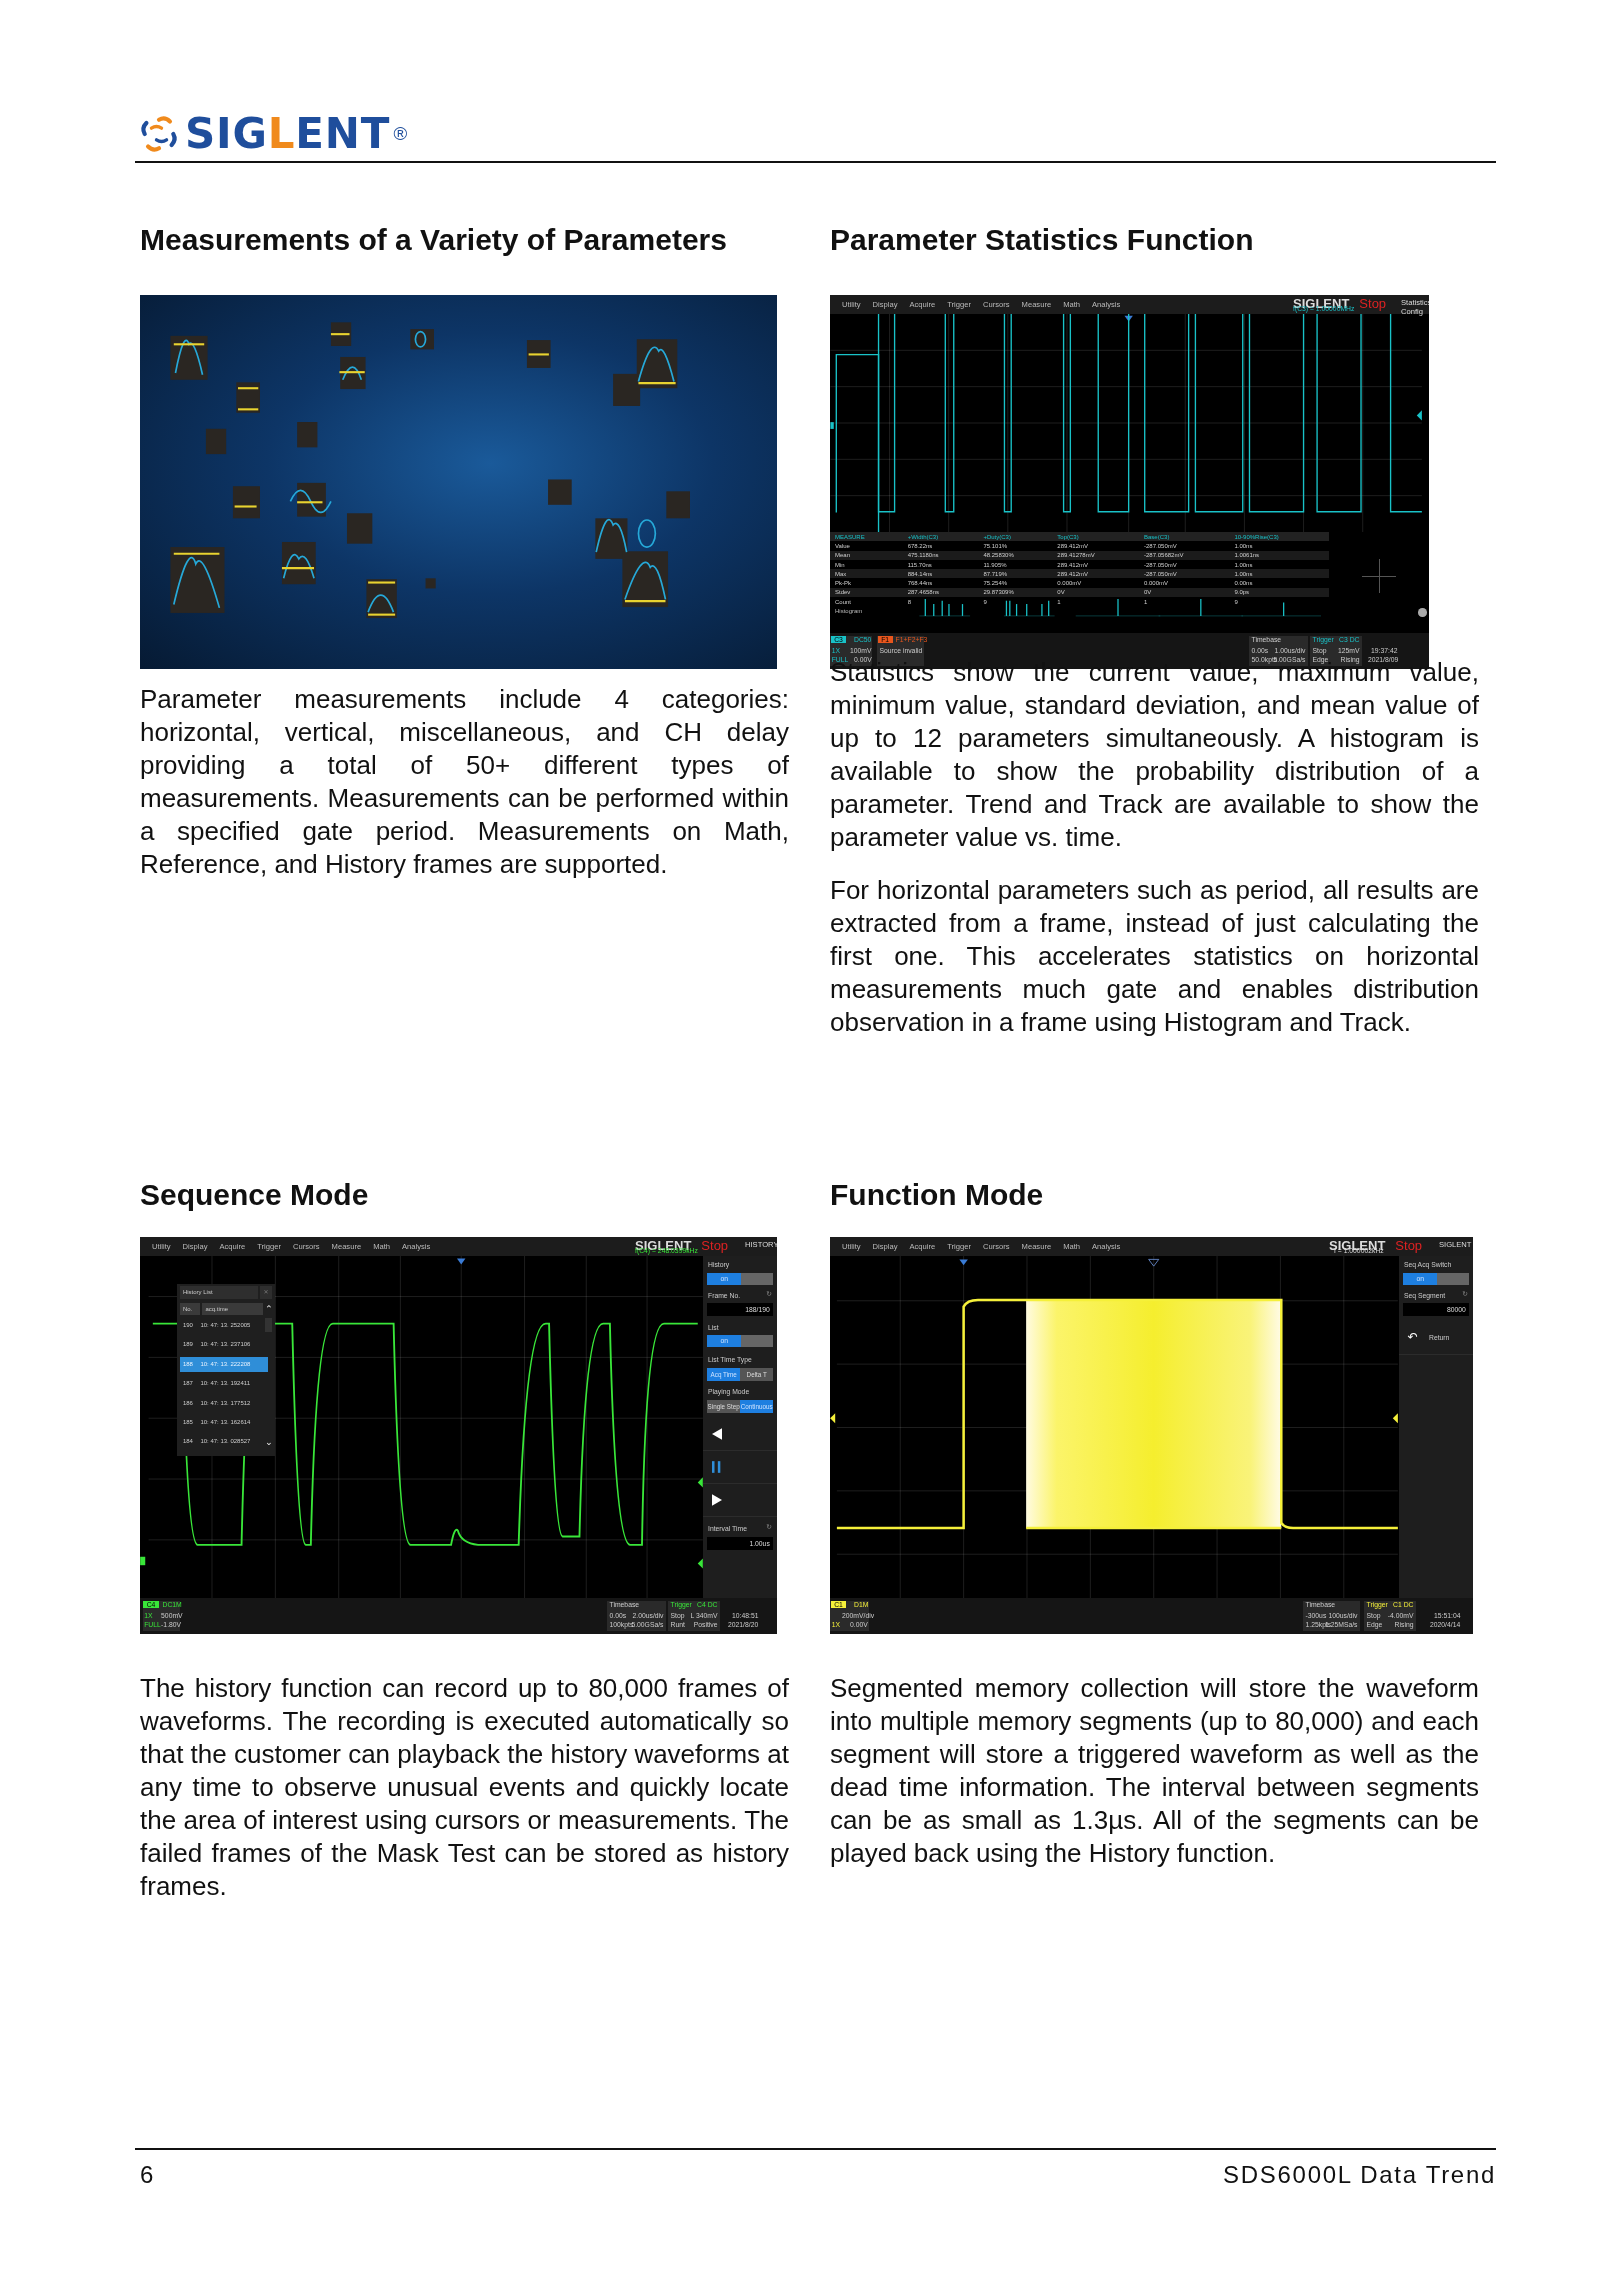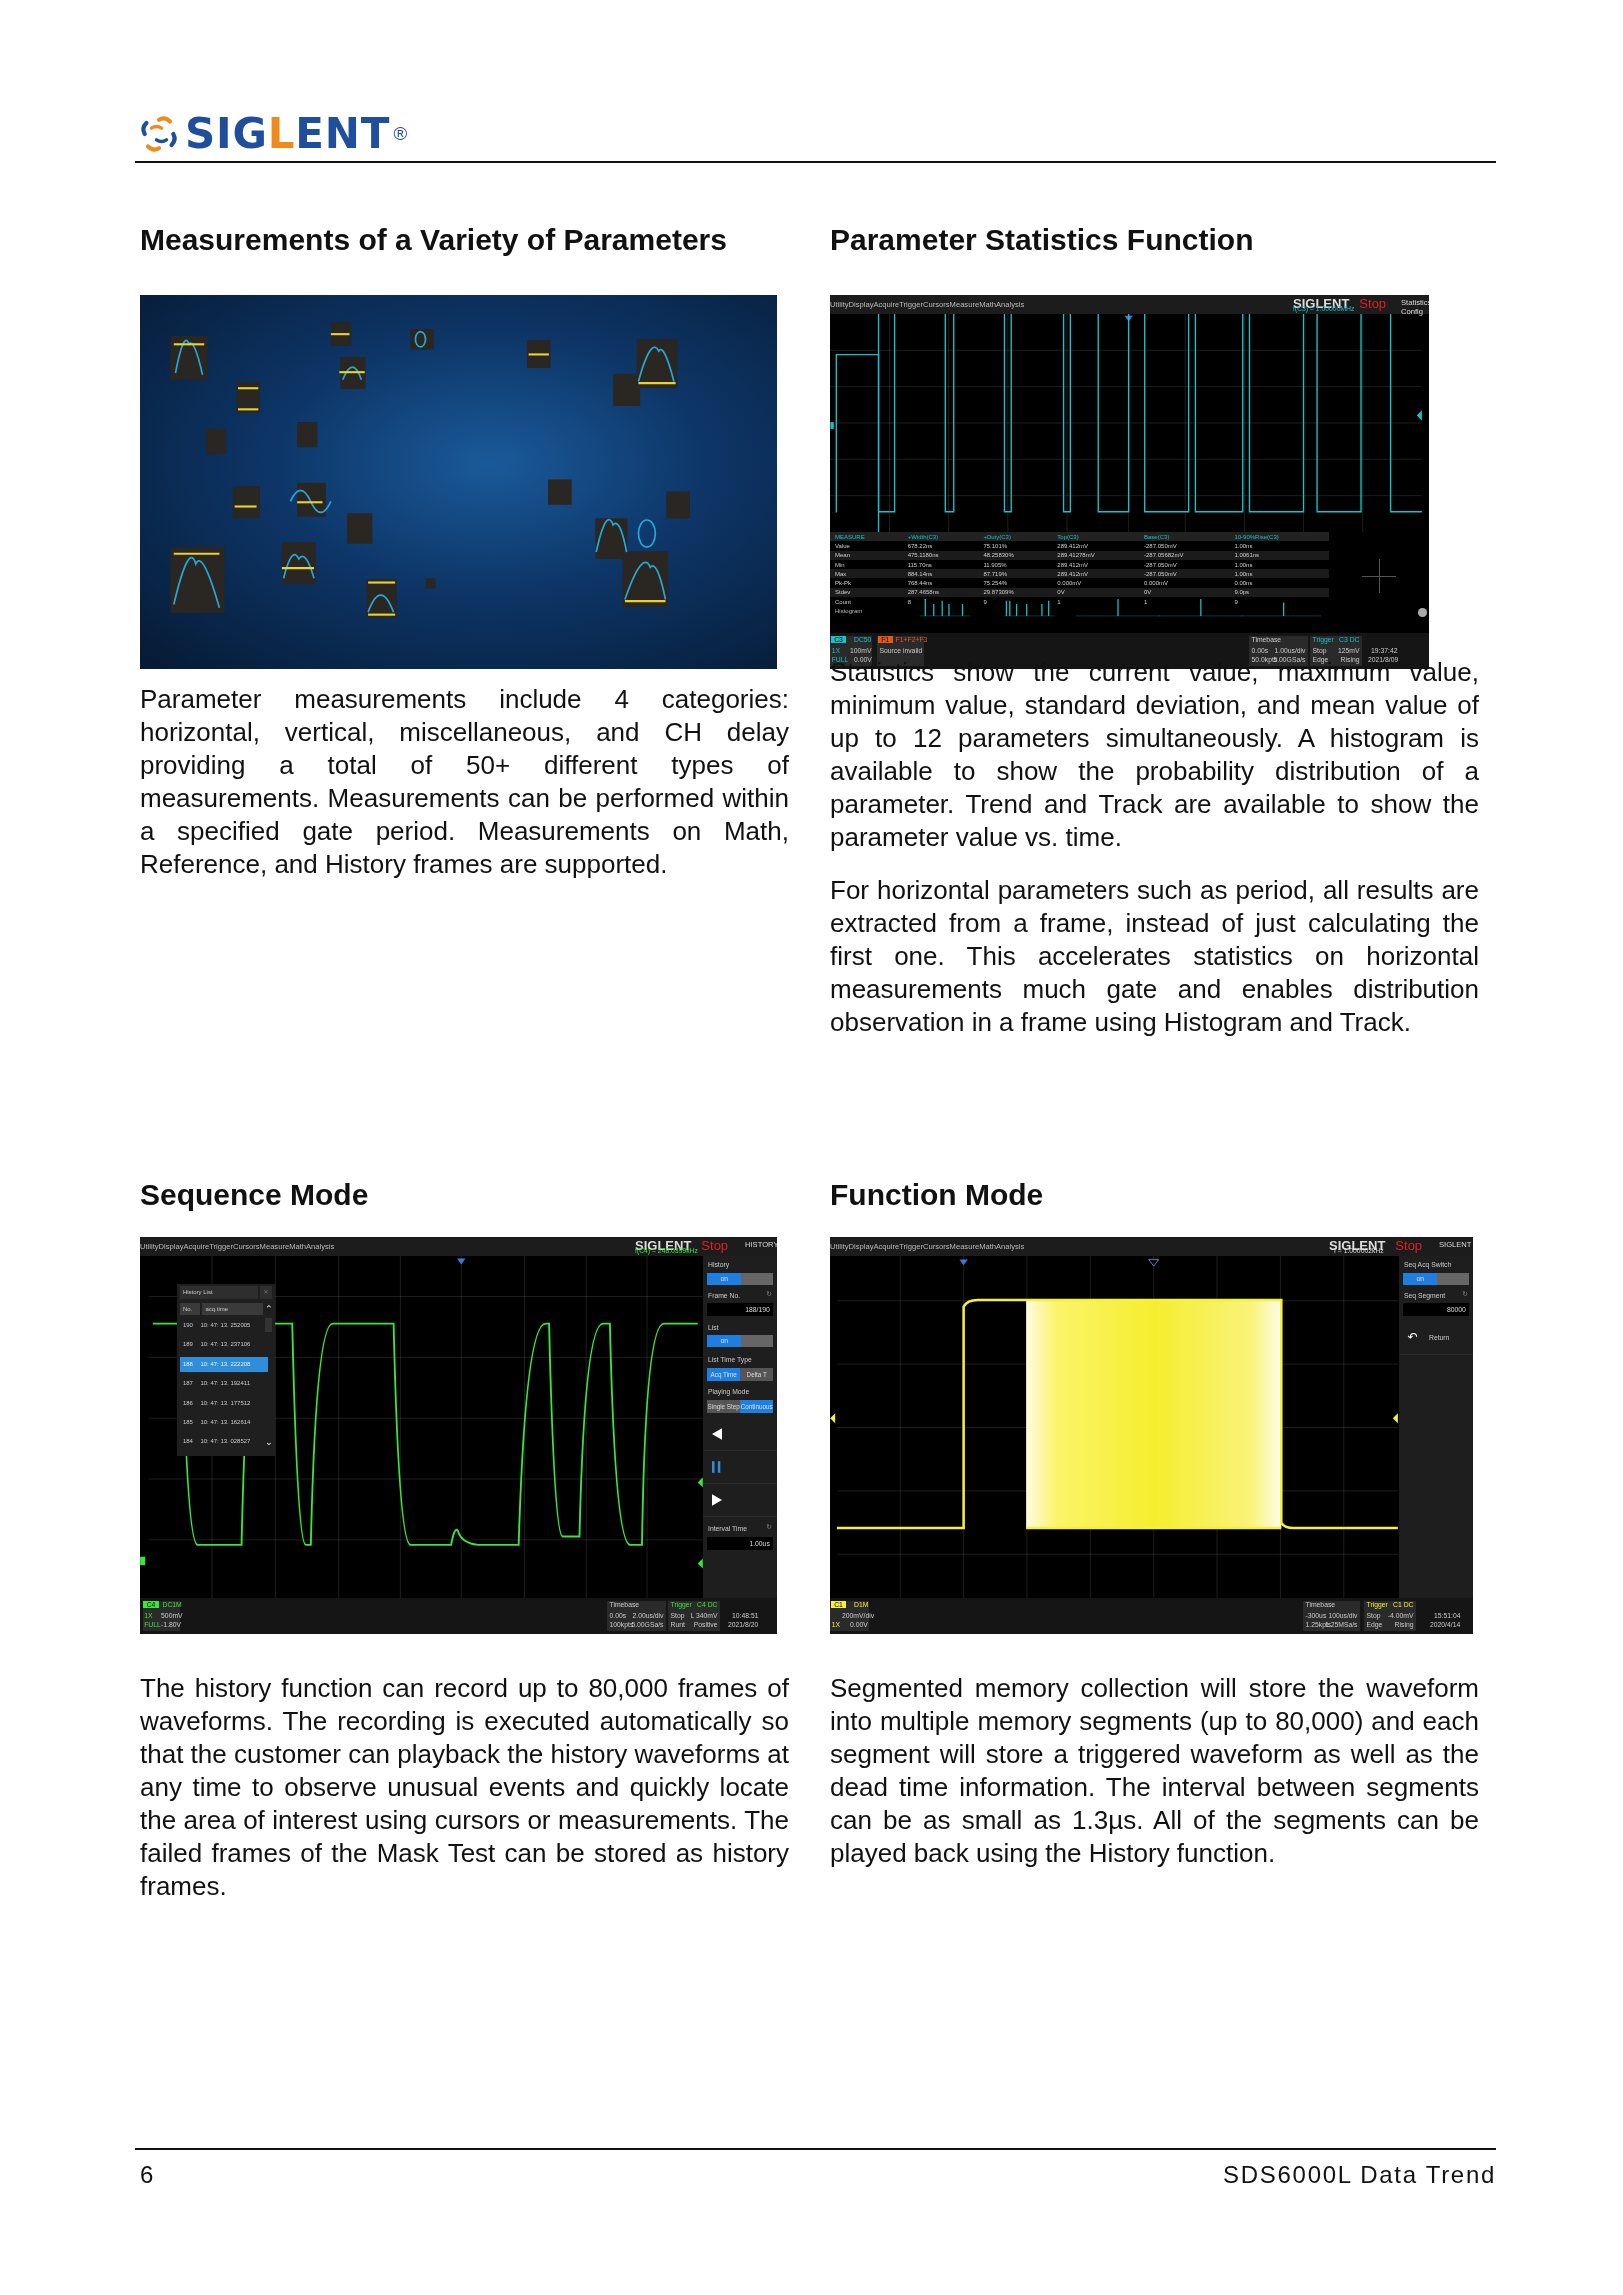--- a/index.html
+++ b/index.html
@@ -14,21 +14,21 @@
   .hr-bottom{left:135px;top:2148px;width:1361px;height:1.7px;background:#111;}
   .page-num{left:140px;top:2161px;font-size:24px;}
   .doc-title{right:127px;top:2161px;font-size:24px;letter-spacing:1.7px;}
   
   .h{font-size:30px;font-weight:bold;}
   .para{font-size:26px;line-height:33px;text-align:justify;width:649px;}
   .para p{margin:0 0 20px 0;}
   
   .shot{background:#000;overflow:hidden;}
   .menubar{position:absolute;left:0;top:0;right:0;height:18.6px;background:#1c1c1c;display:flex;align-items:center;font-size:7.6px;color:#bbb;}
-  .menubar span{white-space:nowrap;}
+  .menubar span{margin-left:12px;white-space:nowrap;}
   .brand{position:absolute;top:0.8px;font-size:13px;color:#ddd;font-weight:bold;}
   .brand .stop{color:#d22;margin-left:10px;font-weight:normal;}
   .freq{position:absolute;top:10px;font-size:6.8px;}
   .panel-title{position:absolute;top:3.4px;font-size:7.6px;color:#ddd;margin-left:30px;}
   .statusbar{position:absolute;left:0;right:0;bottom:0;height:36px;background:#151515;font-size:6.8px;color:#ccc;}
   .sb-box{position:absolute;top:2.5px;height:30px;background:#2a2a2a;}
   .sb-row{position:absolute;white-space:nowrap;}
   .side{position:absolute;top:18.6px;right:0;bottom:36px;background:#1e1e1e;font-size:6.8px;color:#ccc;}
   .side .lbl{position:absolute;left:5px;}
   .toggle{position:absolute;left:4.2px;width:66px;height:12px;background:#666;}

